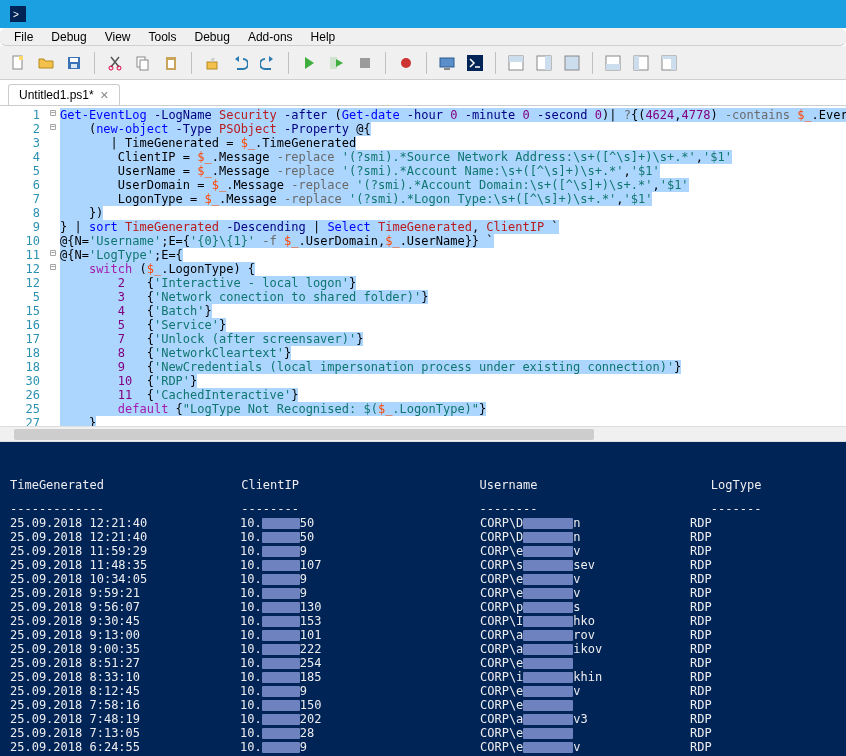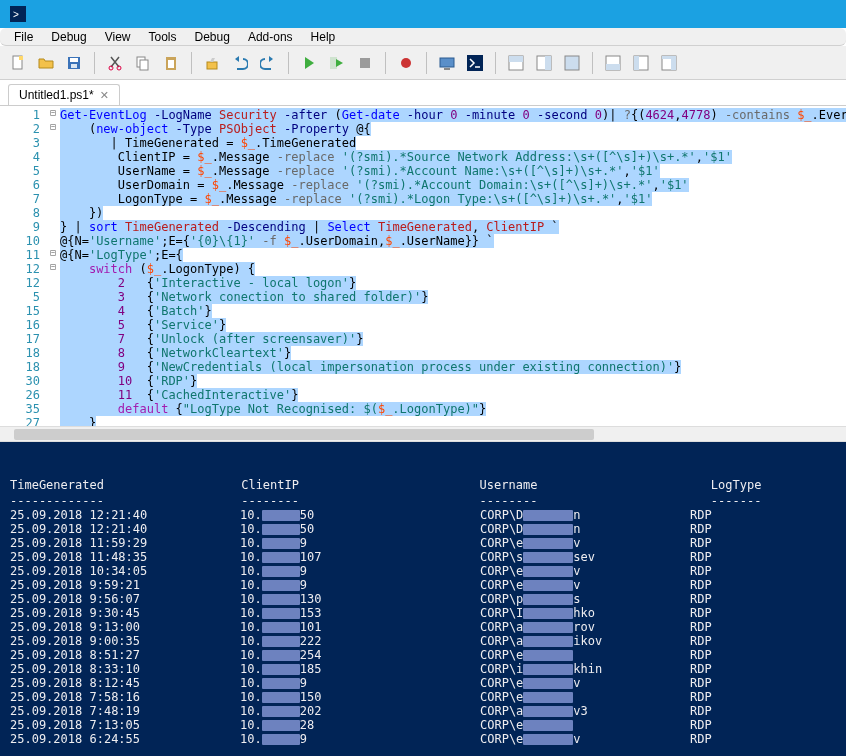--- a/index.html
+++ b/index.html
@@ -27,21 +27,21 @@
   .c-param { color: #000080; }
   .c-str { color: #0f766e; }
   .c-var { color: #ff4500; }
   .c-op { color: #696969; }
   .c-type { color: #b91c1c; }
   .c-num { color: #800080; }
   .c-kw { color: #a21caf; }
   .hscroll { height: 16px; background: #f0f0f0; border-top: 1px solid #ddd; border-bottom: 1px solid #ddd; position: relative; }
   .hscroll .thumb { position: absolute; left: 14px; top: 2px; width: 580px; height: 11px; background: #cdcdcd; border-radius: 2px; }
   .console { flex: 1; background: #012456; color: #eeedf0; font-family: Consolas, monospace; font-size: 12px; line-height: 14px; padding: 36px 10px 4px 10px; overflow: hidden; white-space: pre; }
-  .console .hdr { font-weight: normal; margin-bottom: 2px; }
+  .console .hdr { font-weight: normal; margin-bottom: 10px; }
   .console .row { height: 14px; }
   .redact { display: inline-block; background: #6d82bf; height: 11px; vertical-align: middle; border-radius: 1px; }
 </style>
 </head>
 <body>
 
 <div class="titlebar">
   <span class="icon">
     <svg viewBox="0 0 16 16" width="16" height="16">
         <rect width="16" height="16" fill="#012456"></rect>
@@ -217,21 +217,21 @@
       <div>12</div>
       <div>12</div>
       <div>5</div>
       <div>15</div>
       <div>16</div>
       <div>17</div>
       <div>18</div>
       <div>18</div>
       <div>30</div>
       <div>26</div>
-      <div>35</div>
+      <div>25</div>
       <div>27</div>
     </div>
   <div class="fold-col" id="foldcol">
       <div>⊟</div>
       <div>⊟</div>
       <div></div>
       <div></div>
       <div></div>
       <div></div>
       <div></div>

